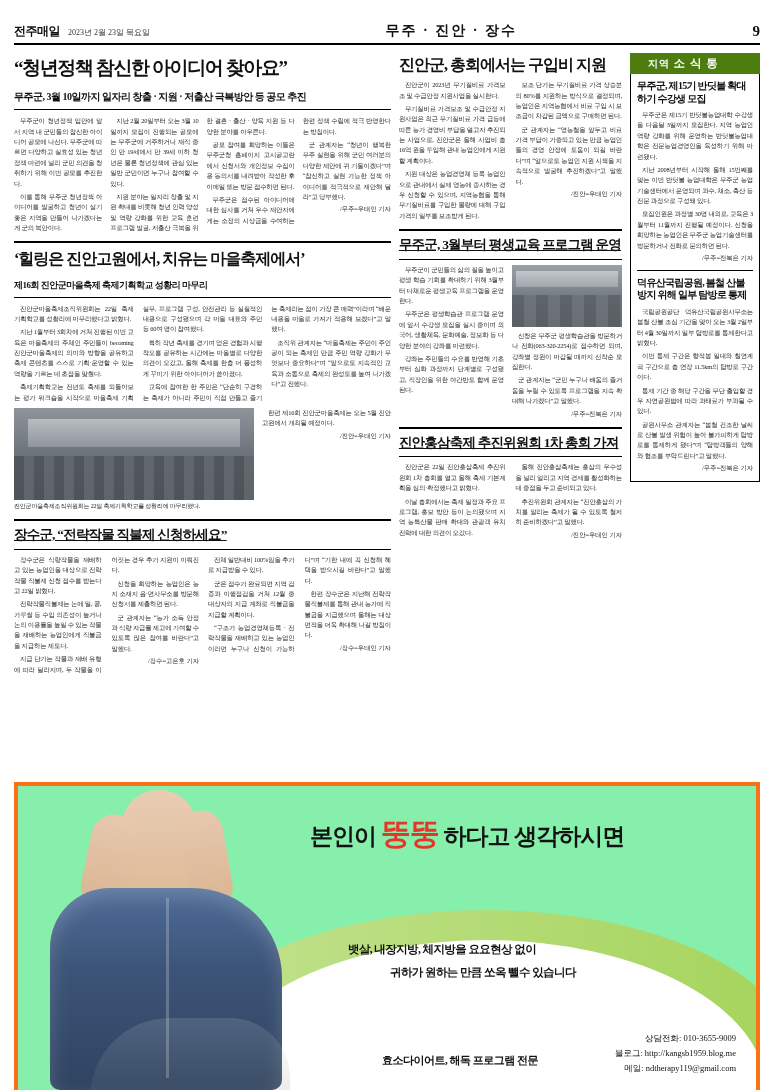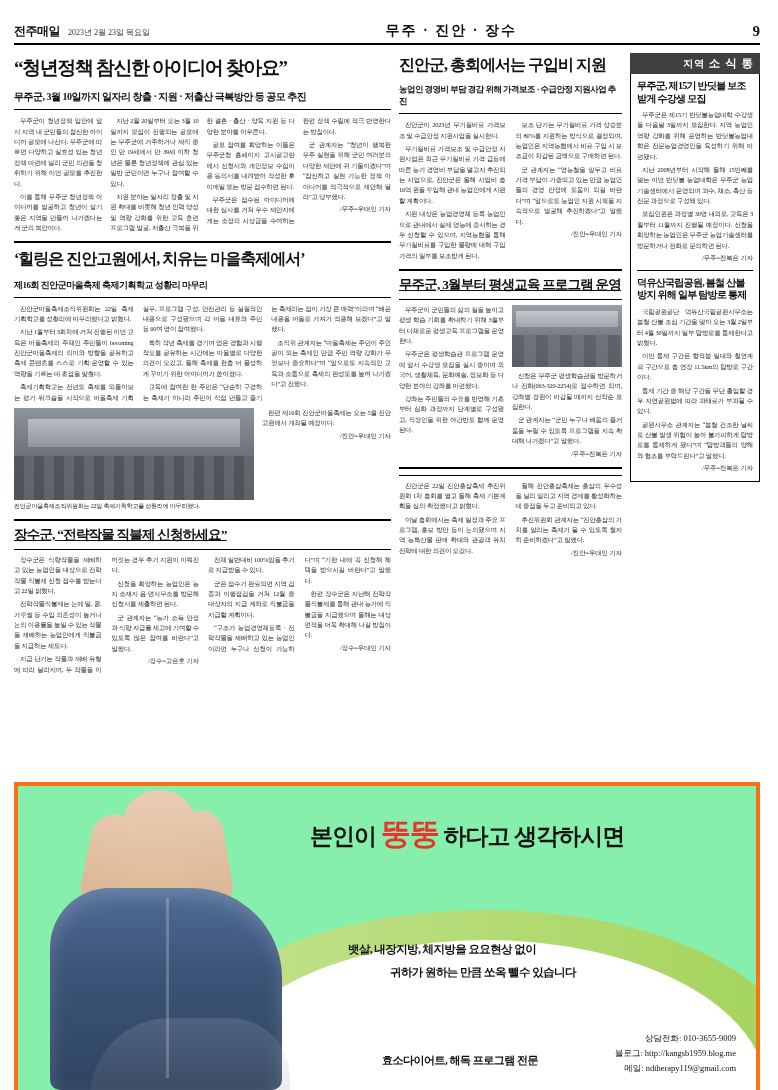--- a/index.html
+++ b/index.html
@@ -86,22 +86,22 @@
     background:linear-gradient(180deg,#d7dade,#aeb3b8); opacity:.7;
   }
   .ph-class::after{
     content:""; position:absolute; left:0; bottom:0; width:100%; height:52%;
     background:repeating-linear-gradient(90deg,#565c62 0 12px,#6a7177 12px 24px);
     opacity:.75;
   }
 
   
   .rail-head {
-    background:#404040; color:#fff; font-size:10px; font-weight:700;
-    padding:3px 6px; letter-spacing:1px;text-align:right;
+    background:#4d7c0f; color:#fff; font-size:10px; font-weight:700;
+    padding:3px 18px; letter-spacing:1px;
   }
   .rail-head .big { font-size:11.5px; }
   .rail-box { border:1px solid #000; border-top:none; padding:6px 6px 8px; }
   .rail-title { font-size:10px; font-weight:700; letter-spacing:-0.7px; line-height:1.25; margin-bottom:5px;}
   .rail p.bt { text-indent:5px; }
   .rail-sep { border-top:1px solid #000; margin:7px 0 6px; }
 
   
   .ad {
     position:absolute; left:14px; right:14px; bottom:8px; height:312px;
@@ -251,21 +251,20 @@
           </div>
         </div>
       </div>
 
     </div>
 
     <div class="col-mid">
 
       <div>
         <div class="hl-med">진안군, 총회에서는 구입비 지원</div>
-        <div class="subhead" style="font-size:8.5px;">농업인 경영비 부담 경감 위해 가격보조 · 수급안정 지원사업 추진</div>
         <div class="body-cols-2">
           <p class="bt">진안군이 2023년 무기질비료 가격보조 및 수급안정 지원사업을 실시한다.</p>
           <p class="bt">무기질비료 가격보조 및 수급안정 지원사업은 최근 무기질비료 가격 급등에 따른 농가 경영비 부담을 덜고자 추진되는 사업으로, 진안군은 올해 사업비 총 16억 원을 투입해 관내 농업인에게 지원할 계획이다.</p>
           <p class="bt">지원 대상은 농업경영체 등록 농업인으로 관내에서 실제 영농에 종사하는 경우 신청할 수 있으며, 지역농협을 통해 무기질비료를 구입한 물량에 대해 구입 가격의 일부를 보조받게 된다.</p>
           <p class="bt">보조 단가는 무기질비료 가격 상승분의 80%를 지원하는 방식으로 결정되며, 농업인은 지역농협에서 비료 구입 시 보조금이 차감된 금액으로 구매하면 된다.</p>
           <p class="bt">군 관계자는 “영농철을 앞두고 비료 가격 부담이 가중되고 있는 만큼 농업인들의 경영 안정에 도움이 되길 바란다”며 “앞으로도 농업인 지원 시책을 지속적으로 발굴해 추진하겠다”고 말했다.</p>
           <p class="bt"></p>
           <div class="byline">/진안=우태인 기자</div>
         </div>
       </div>
@@ -286,41 +285,42 @@
             <p class="bt">신청은 무주군 평생학습관을 방문하거나 전화(063-320-2254)로 접수하면 되며, 강좌별 정원이 마감될 때까지 선착순 모집한다.</p>
             <p class="bt">군 관계자는 “군민 누구나 배움의 즐거움을 누릴 수 있도록 프로그램을 지속 확대해 나가겠다”고 말했다.</p>
             <div class="byline">/무주=전북은 기자</div>
           </div>
         </div>
       </div>
 
       <div class="hr-dbl"></div>
 
       <div>
+        <div class="hl-sm">진안홍삼축제 추진위원회 1차 총회 가져</div>
         <div class="rule-thin" style="margin-bottom:5px;"></div>
         <div class="body-cols-2">
           <p class="bt">진안군은 22일 진안홍삼축제 추진위원회 1차 총회를 열고 올해 축제 기본계획을 심의·확정했다고 밝혔다.</p>
           <p class="bt">이날 총회에서는 축제 일정과 주요 프로그램, 홍보 방안 등이 논의됐으며 지역 농특산물 판매 확대와 관광객 유치 전략에 대한 의견이 오갔다.</p>
           <p class="bt">올해 진안홍삼축제는 홍삼의 우수성을 널리 알리고 지역 경제를 활성화하는 데 중점을 두고 준비되고 있다.</p>
           <p class="bt">추진위원회 관계자는 “진안홍삼의 가치를 알리는 축제가 될 수 있도록 철저히 준비하겠다”고 말했다.</p>
           <div class="byline">/진안=우태인 기자</div>
         </div>
       </div>
 
     </div>
 
     <div class="col-right rail">
       <div class="rail-head">
         <span>지역</span>
         <span class="big">소 식 통</span>
       </div>
       <div class="rail-box">
 
         <div>
-          <div class="rail-title">무주군, 제15기 반딧불 보조받게 수강생 모집</div>
+          <div class="rail-title">무주군, 제15기 반딧불 확대하기 수강생 모집</div>
           <p class="bt">무주군은 제15기 반딧불농업대학 수강생을 다음달 3일까지 모집한다. 지역 농업인 역량 강화를 위해 운영하는 반딧불농업대학은 전문농업경영인을 육성하기 위해 마련됐다.</p>
           <p class="bt">지난 2008년부터 시작해 올해 15번째를 맞는 이번 반딧불 농업대학은 무주군 농업기술센터에서 운영되며 과수, 채소, 축산 등 전문 과정으로 구성돼 있다.</p>
           <p class="bt">모집인원은 과정별 30명 내외로, 교육은 3월부터 11월까지 진행될 예정이다. 신청을 희망하는 농업인은 무주군 농업기술센터를 방문하거나 전화로 문의하면 된다.</p>
           <div class="byline">/무주=전북은 기자</div>
         </div>
 
         <div class="rail-sep"></div>
 
         <div>
           <div class="rail-title">덕유산국립공원, 봄철 산불 방지 위해 일부 탐방로 통제</div>

